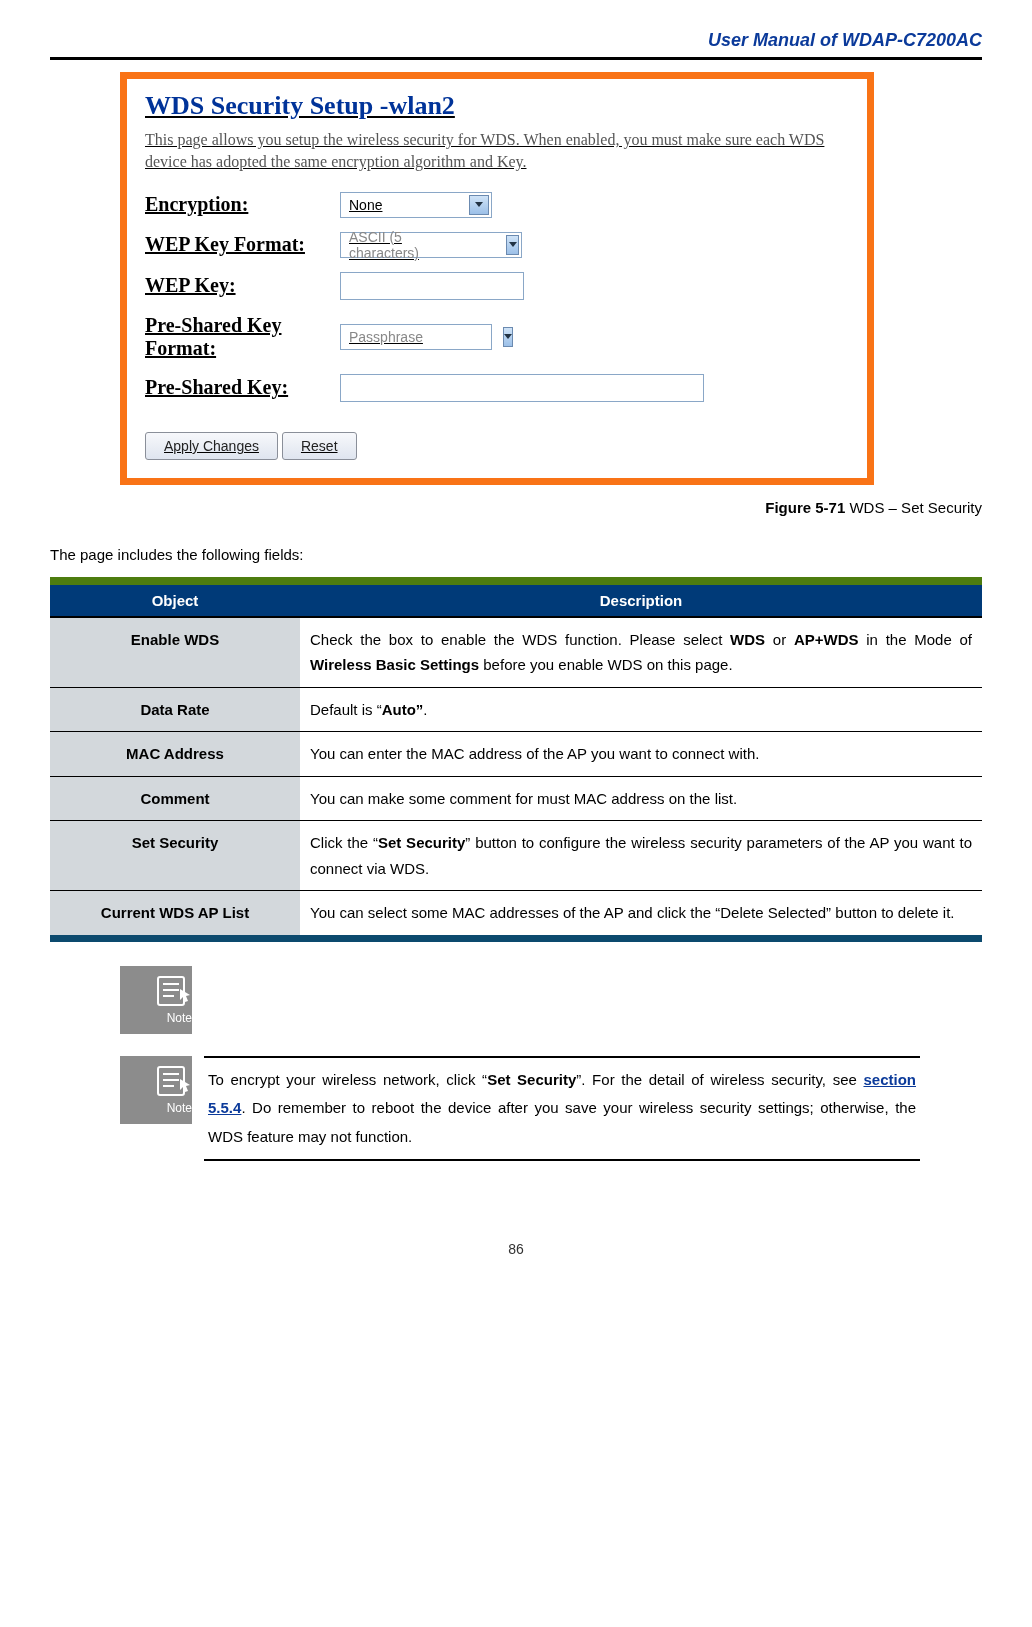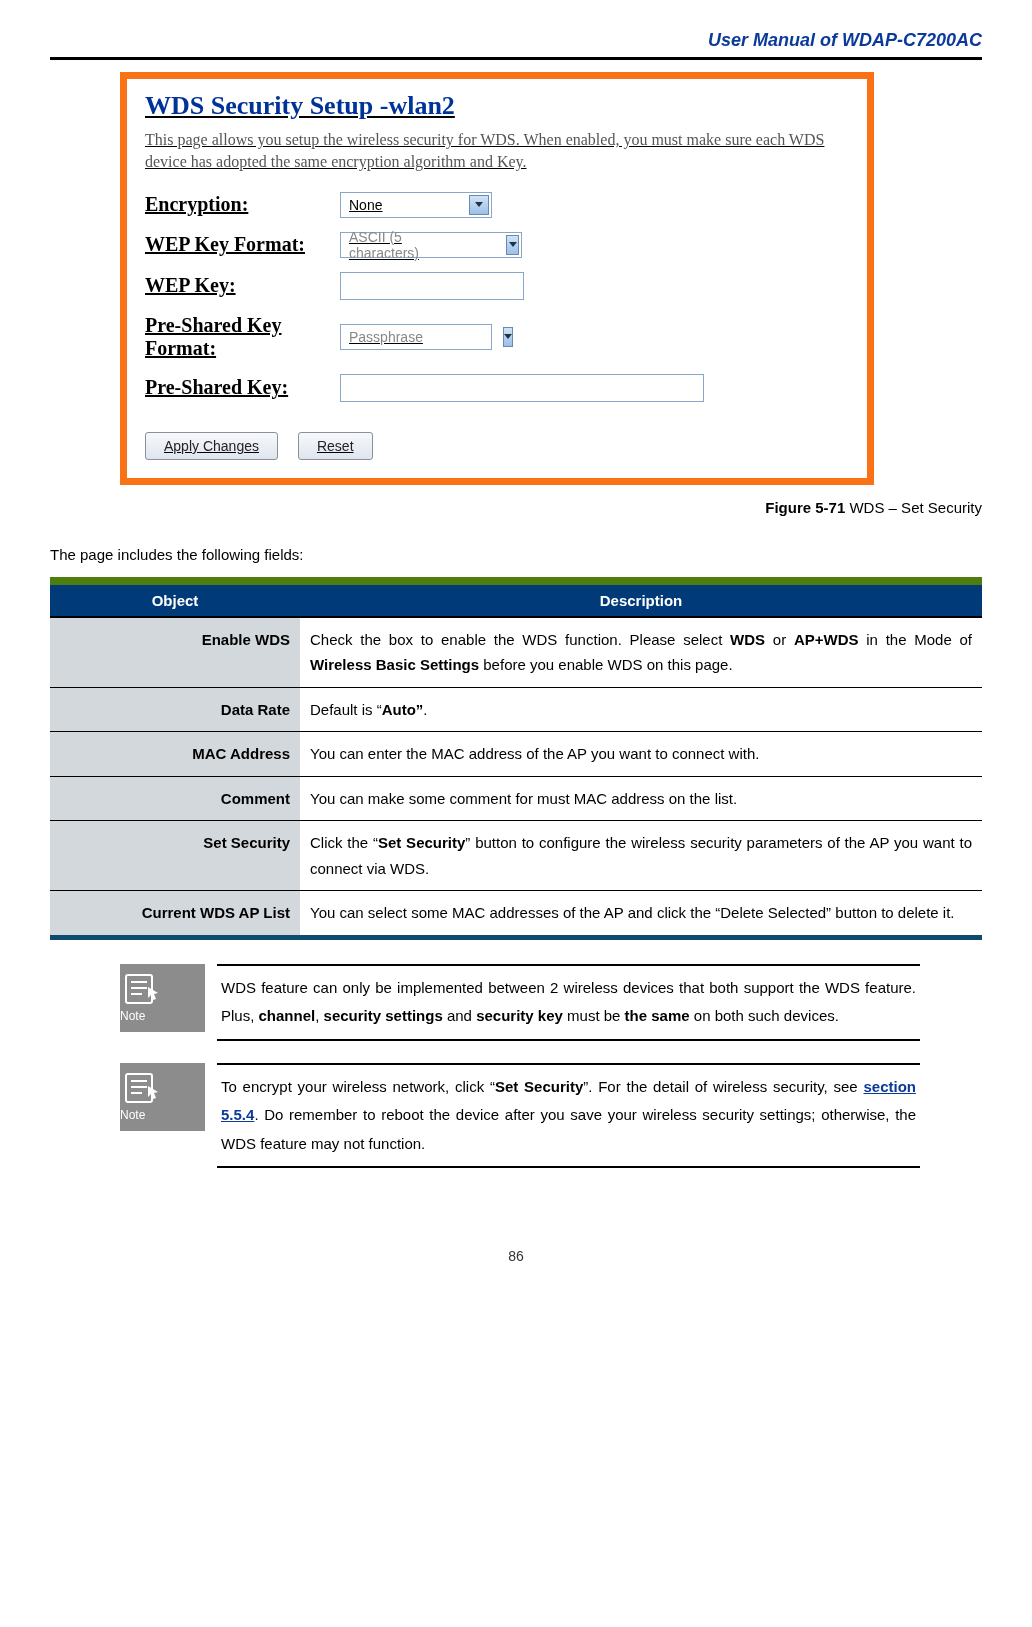--- a/index.html
+++ b/index.html
@@ -98,21 +98,21 @@
   }
   .ss-select-btn::after {
     content: "";
     border-left: 4px solid transparent;
     border-right: 4px solid transparent;
     border-top: 5px solid #234;
   }
   .ss-buttons {
     padding: 10px 18px 18px 18px;
     display: flex;
-    gap: 20px;
+    gap: 4px;
   }
   .ss-button {
     font-family: Arial, sans-serif;
     font-size: 14px;
     padding: 5px 18px;
     background: linear-gradient(#f7f8fb, #dfe5ef);
     border: 1px solid #8a8f99;
     border-radius: 3px;
     color: #222;
   }
@@ -138,48 +138,48 @@
     border-top: 8px solid #4d7c0f;
     border-bottom: 2px solid #000;
   }
   table.fields tbody td {
     border-bottom: 1px solid #000;
     padding: 9px 10px;
     vertical-align: top;
     line-height: 1.7;
   }
   table.fields tbody tr:last-child td {
-    border-bottom: 5px solid #0c4a6e;
+    border-bottom: 7px solid #0c4a6e;
     margin-left: 44px;
   }
   table.fields td.object-cell {
     background: #d3d8dc;
     font-weight: bold;
-    text-align: right;
+    text-align: center;
     width: 230px;
   }
   table.fields td.desc-cell {
     text-align: justify;
   }
 
   .note-block {
     display: flex;
     align-items: flex-start;
     margin: 8px 0 22px 70px;
     width: 800px;
   }
   .note-icon {
-    width: 85px;
+    width: 72px;
     height: 68px;
     background: #8c8c8c;
     flex-shrink: 0;
     margin-right: 12px;
     display: flex;
     flex-direction: column;
-    align-items: flex-start;
+    align-items: flex-end;
     justify-content: center;
     gap: 4px;
   }
   .note-icon svg { display: block; }
   .note-icon-label {
     color: #fff;
     font-size: 12px;
   }
   .note-text {
     border-top: 2px solid #000;
@@ -305,21 +305,20 @@
       <div class="note-icon">
         <svg width="40" height="32" viewBox="0 0 40 32">
           <rect x="6" y="2" width="26" height="28" rx="2" fill="none" stroke="#fff" stroke-width="2"></rect>
           <line x1="11" y1="9" x2="27" y2="9" stroke="#fff" stroke-width="2"></line>
           <line x1="11" y1="15" x2="27" y2="15" stroke="#fff" stroke-width="2"></line>
           <line x1="11" y1="21" x2="22" y2="21" stroke="#fff" stroke-width="2"></line>
           <path d="M28 14 l10 6 l-4 1 l2 5 l-3 1 l-2 -5 l-3 3 z" fill="#fff"></path>
         </svg>
         <div class="note-icon-label">Note</div>
       </div>
-      <div class="note-text">WDS feature can only be implemented between 2 wireless devices that both support the WDS feature. Plus, <b>channel</b>, <b>security settings</b> and <b>security key</b> must be <b>the same</b> on both such devices.</div>
     </div>
     <div class="note-block">
       <div class="note-icon">
         <svg width="40" height="32" viewBox="0 0 40 32">
           <rect x="6" y="2" width="26" height="28" rx="2" fill="none" stroke="#fff" stroke-width="2"></rect>
           <line x1="11" y1="9" x2="27" y2="9" stroke="#fff" stroke-width="2"></line>
           <line x1="11" y1="15" x2="27" y2="15" stroke="#fff" stroke-width="2"></line>
           <line x1="11" y1="21" x2="22" y2="21" stroke="#fff" stroke-width="2"></line>
           <path d="M28 14 l10 6 l-4 1 l2 5 l-3 1 l-2 -5 l-3 3 z" fill="#fff"></path>
         </svg>

